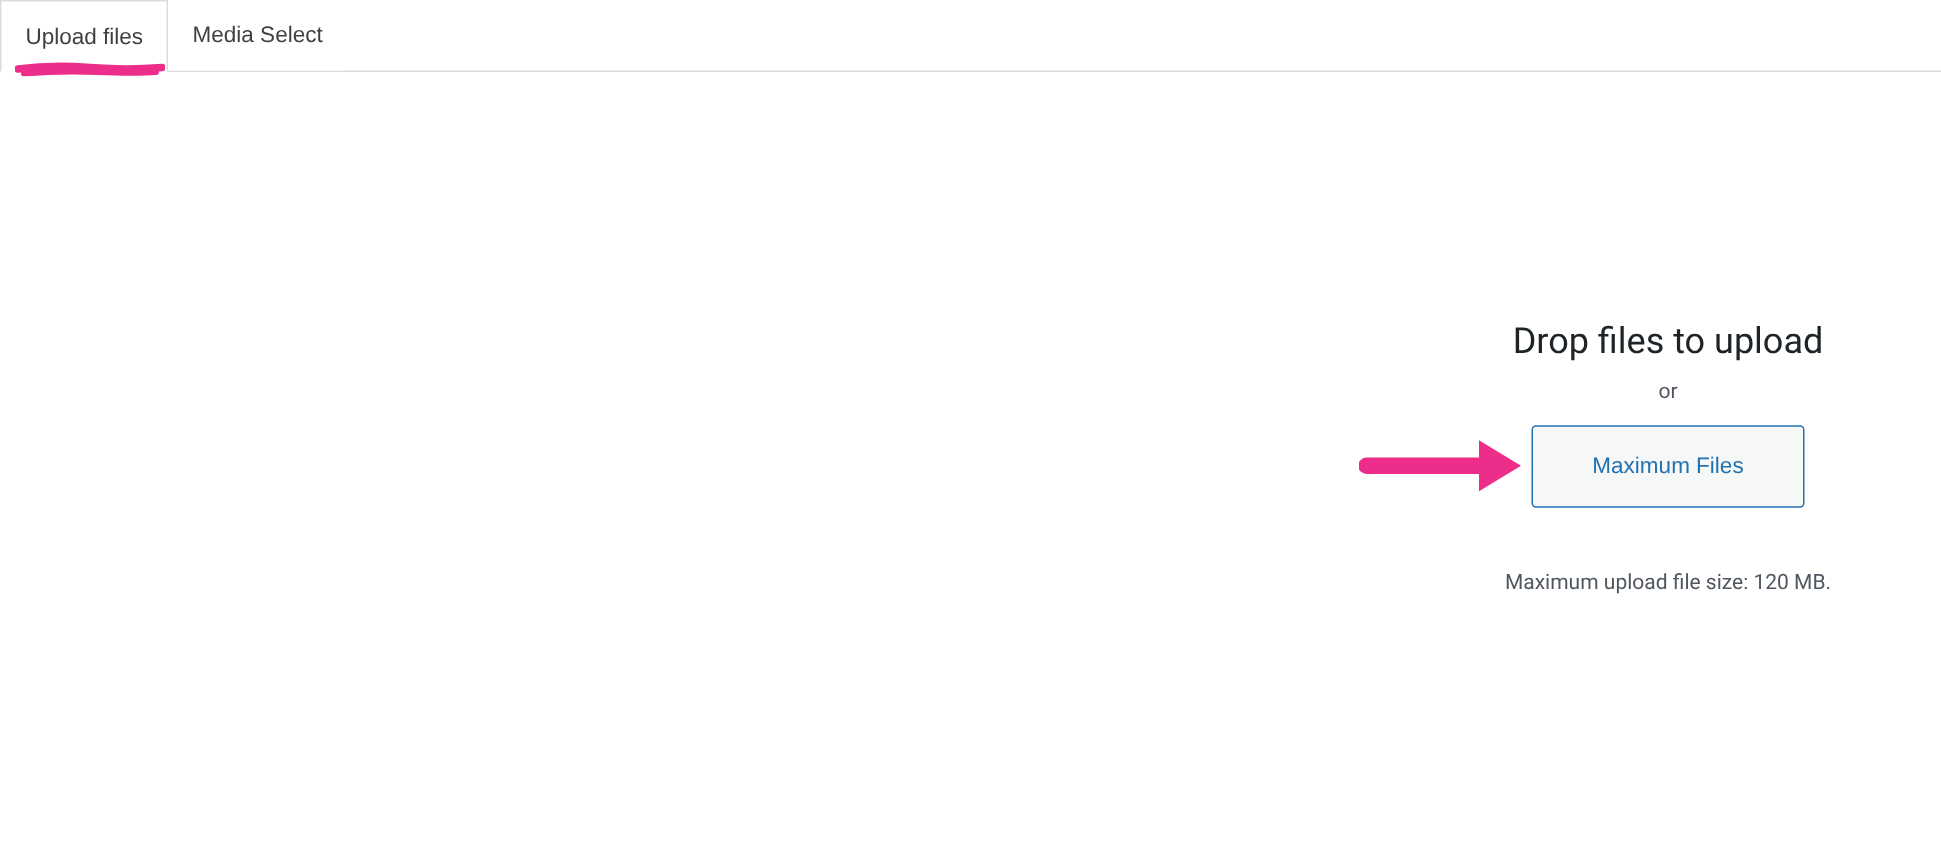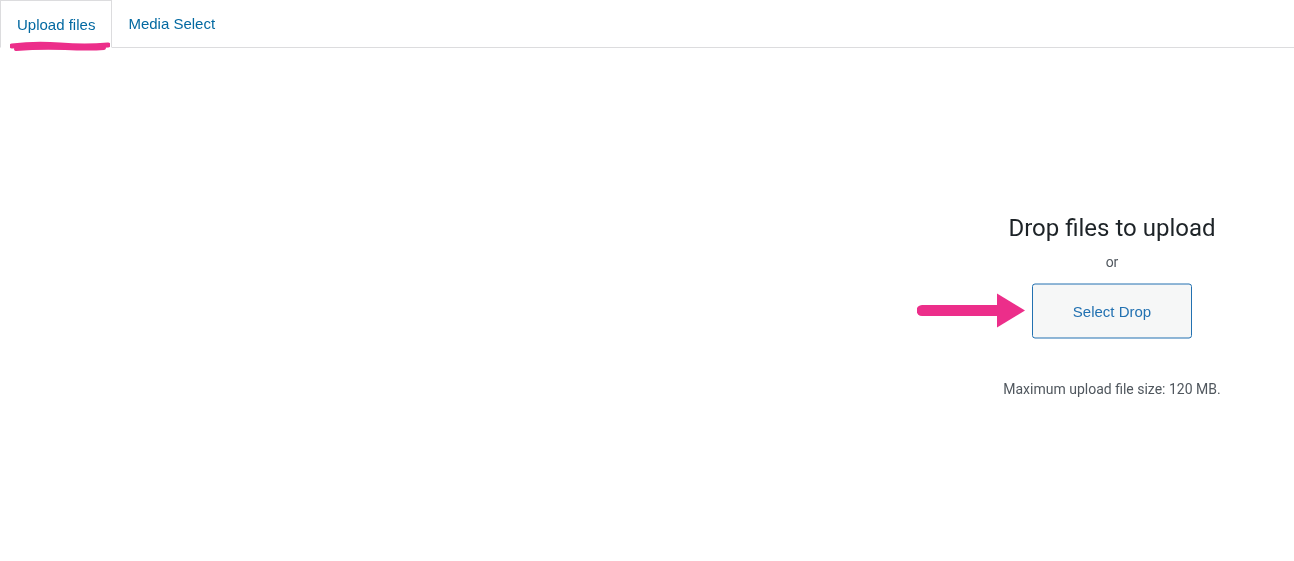--- a/index.html
+++ b/index.html
@@ -16,21 +16,21 @@
       border-bottom: 1px solid #dcdcde;
       height: 48px;
       align-items: stretch;
       position: relative;
     }
     .tab {
       padding: 0 16px;
       display: flex;
       align-items: center;
       font-size: 15px;
-      color: #0369a1;
+      color: #404040;
       cursor: pointer;
       background: #fff;
       border: none;
     }
     .tab.active {
       border: 1px solid #dcdcde;
       border-bottom: 1px solid #fff;
       margin-bottom: -1px;
       position: relative;
     }
@@ -107,18 +107,18 @@
 <div class="content-area">
   <div class="upload-block">
     <h2 class="drop-heading">Drop files to upload</h2>
     <div class="or-text">or</div>
     <div style="position: relative; display: inline-block;">
       <svg class="arrow-annotation" style="left: -115px; top: 2px;" viewBox="0 0 110 50">
         <line x1="5" y1="25" x2="85" y2="25" stroke="#ec2e8a" stroke-width="11" stroke-linecap="round"></line>
         <polygon points="80,8 108,25 80,42" fill="#ec2e8a"></polygon>
       </svg>
       <button class="select-files-btn">
-        <span>Select Drop</span>
+        <span>Maximum Files</span>
       </button>
     </div>
     <div class="max-size">Maximum upload file size: 120 MB.</div>
   </div>
 </div>
 
 </body></html>

